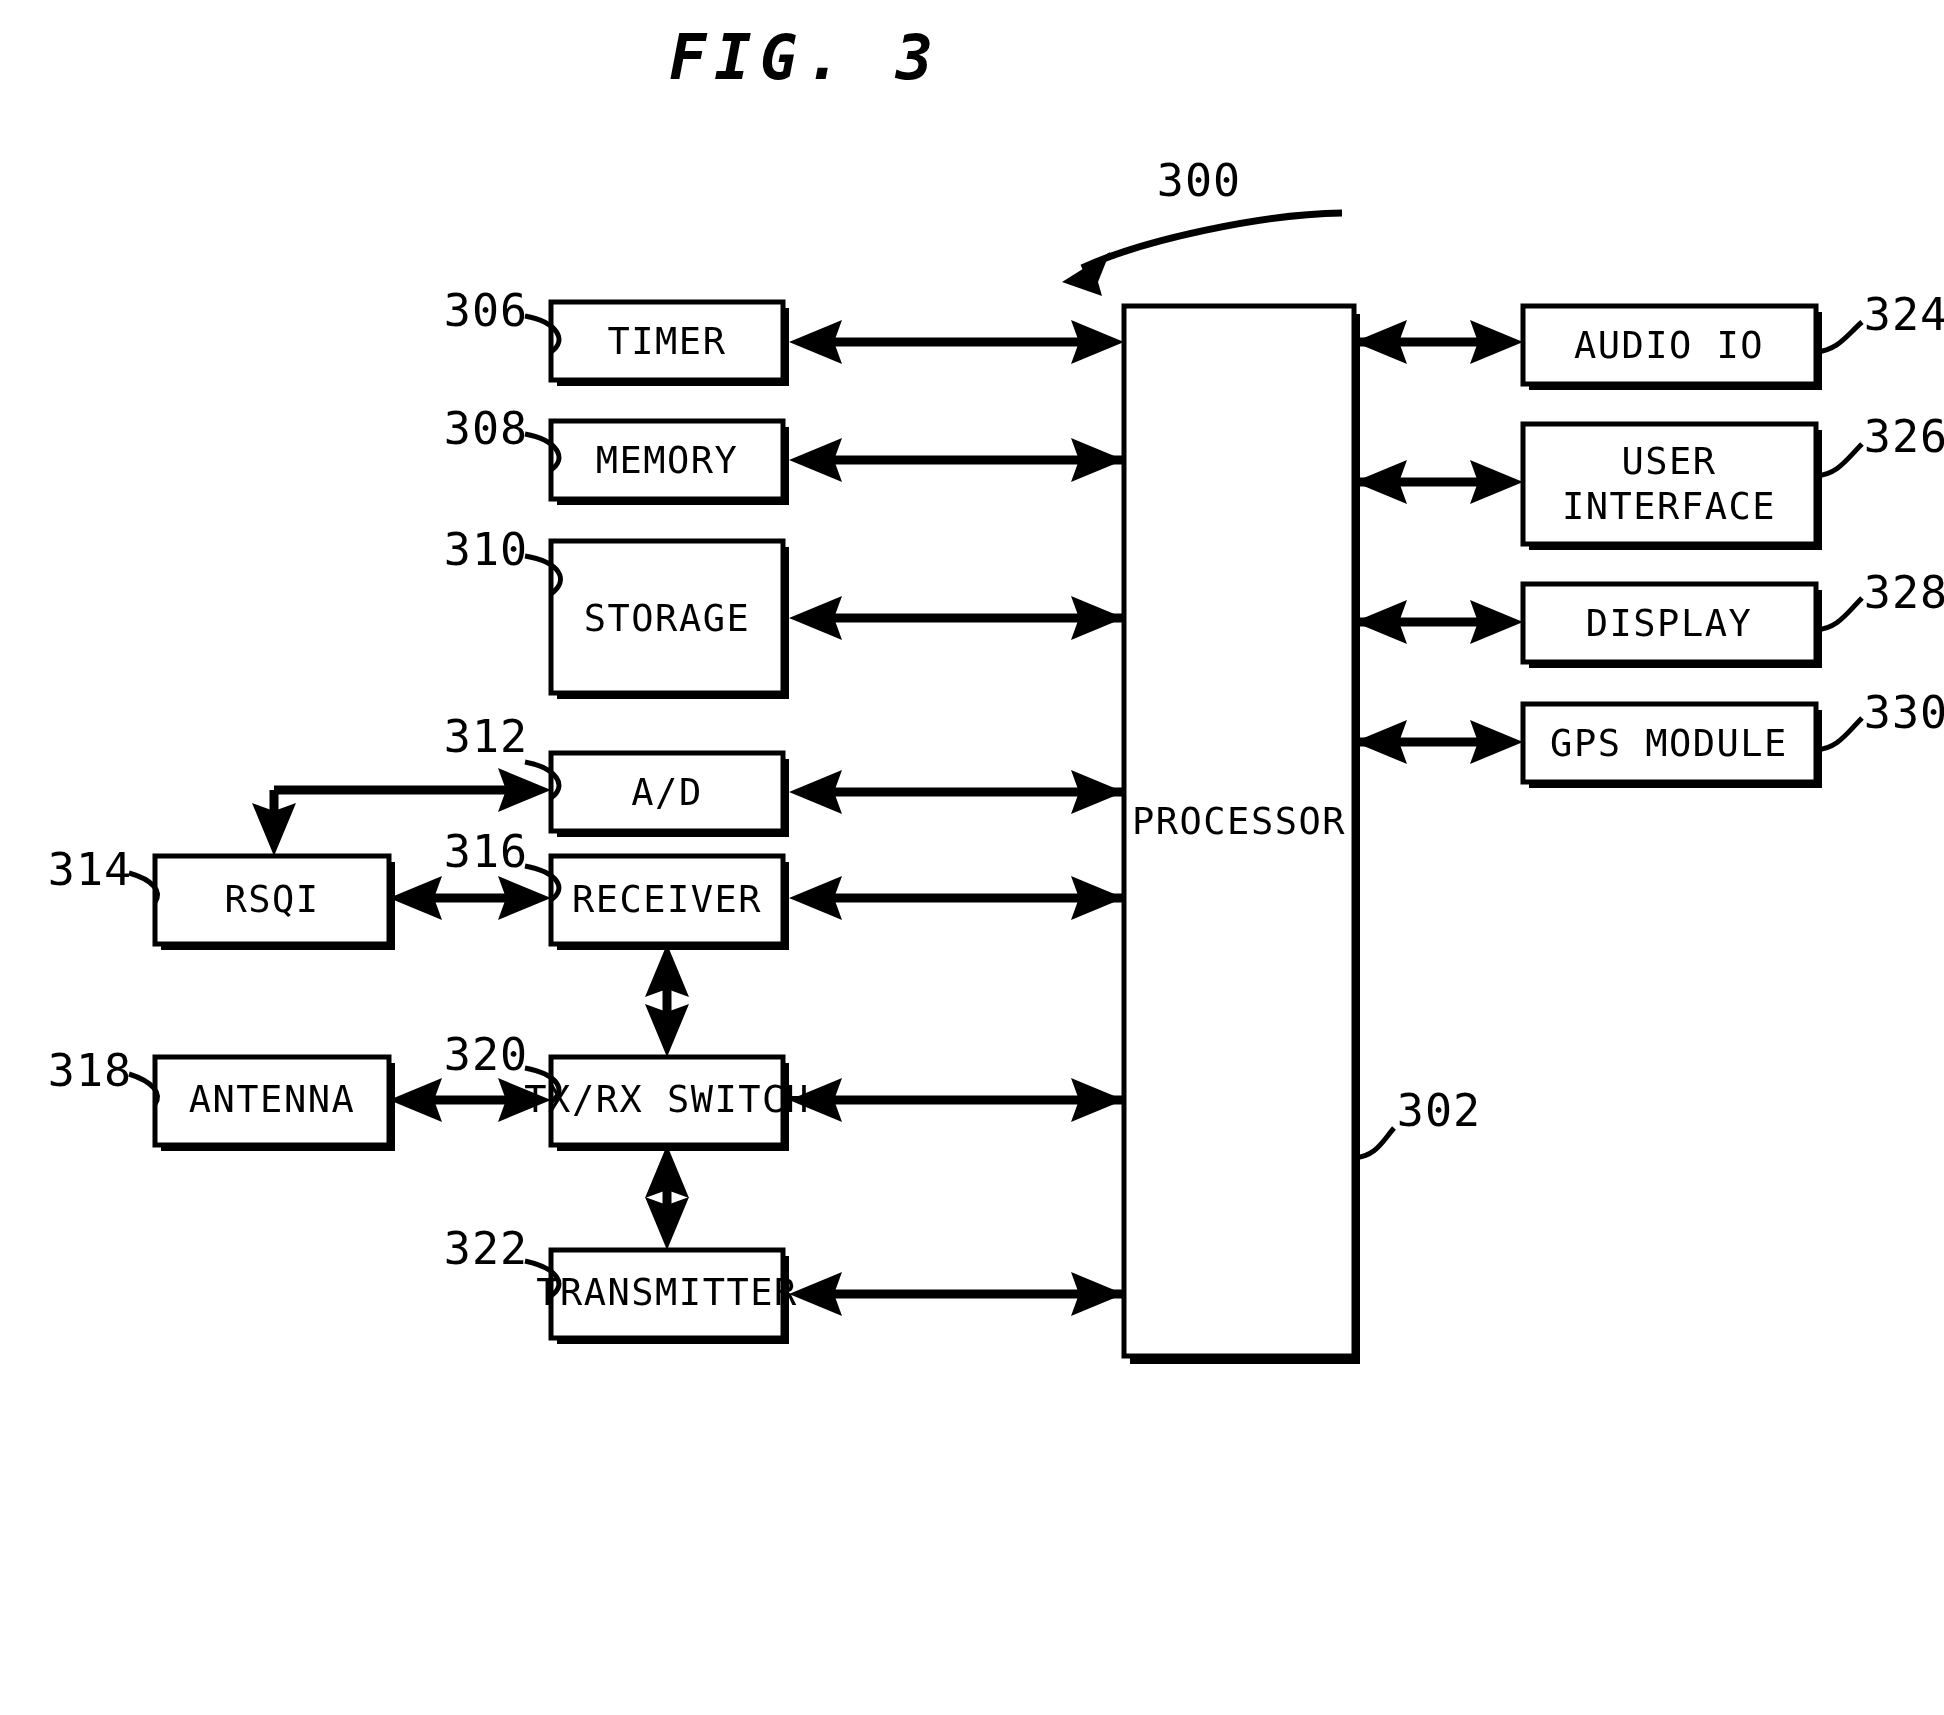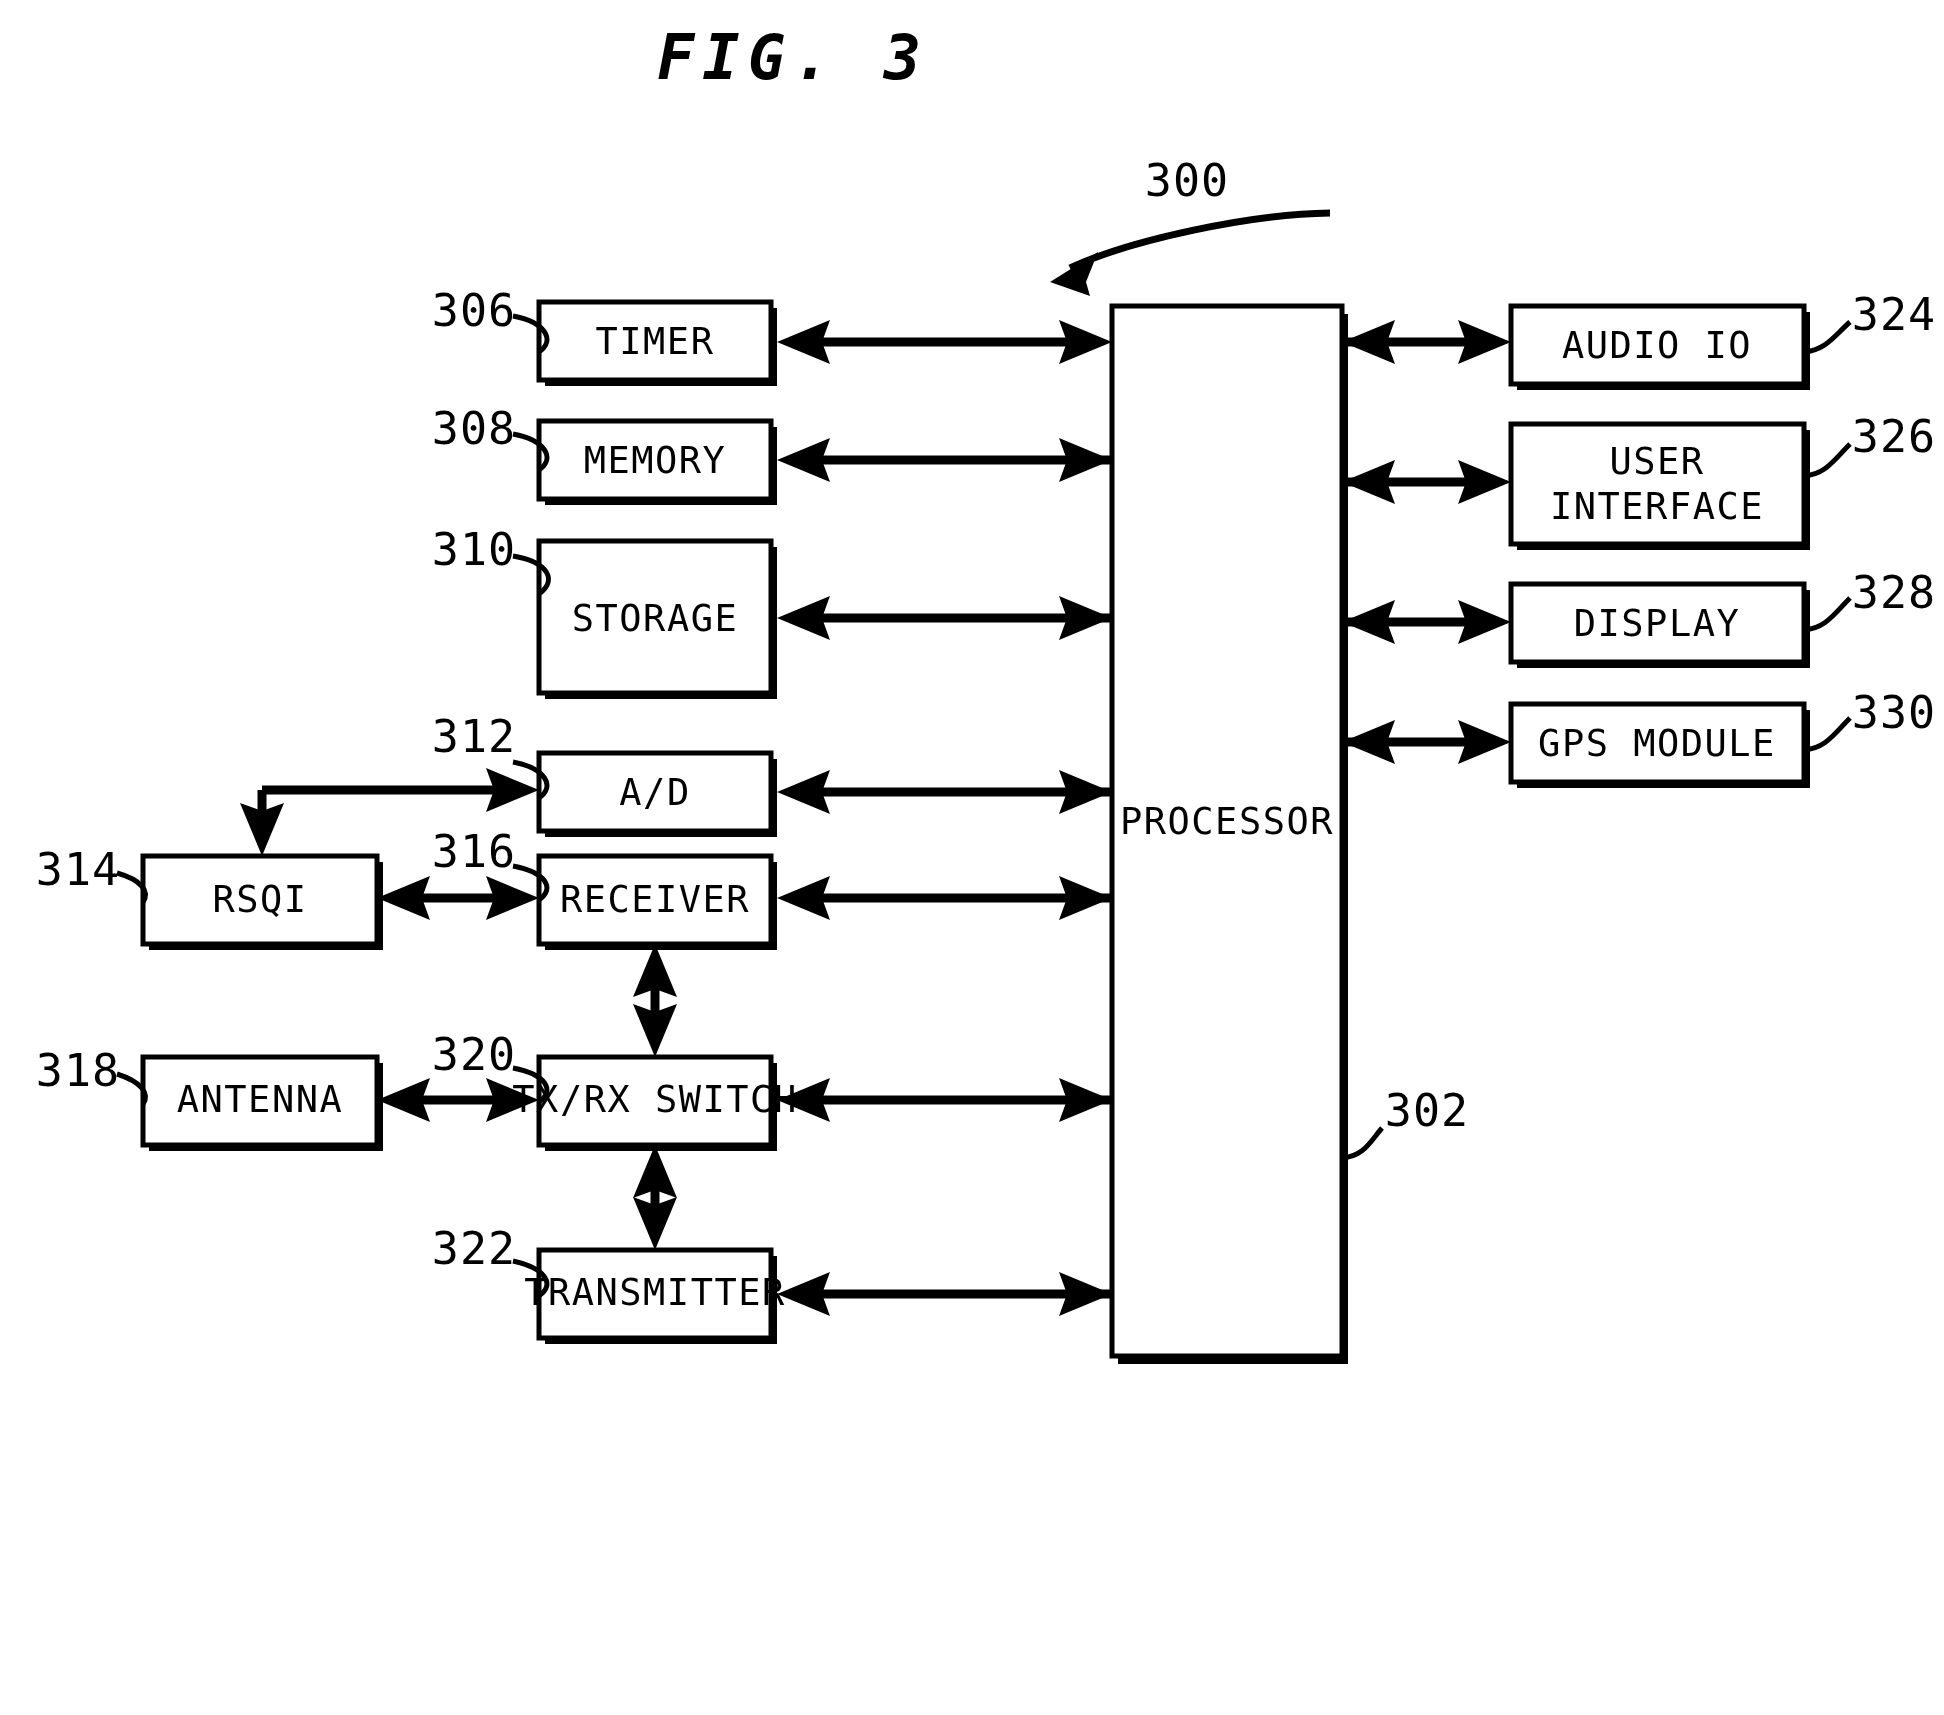--- a/index.html
+++ b/index.html
@@ -10,20 +10,21 @@
   body {
     width: 1944px;
     height: 1715px;
     position: relative;
     font-family: "DejaVu Sans Mono", monospace;
     overflow: hidden;
   }
   #figure-root {
     position: absolute;
     inset: 0;
+    margin-left: 12px;
   }
   svg#diagram {
     display: block;
     width: 1944px;
     height: 1715px;
   }
   .blk {
     fill: #ffffff;
     stroke: #000000;
     stroke-width: 5;

